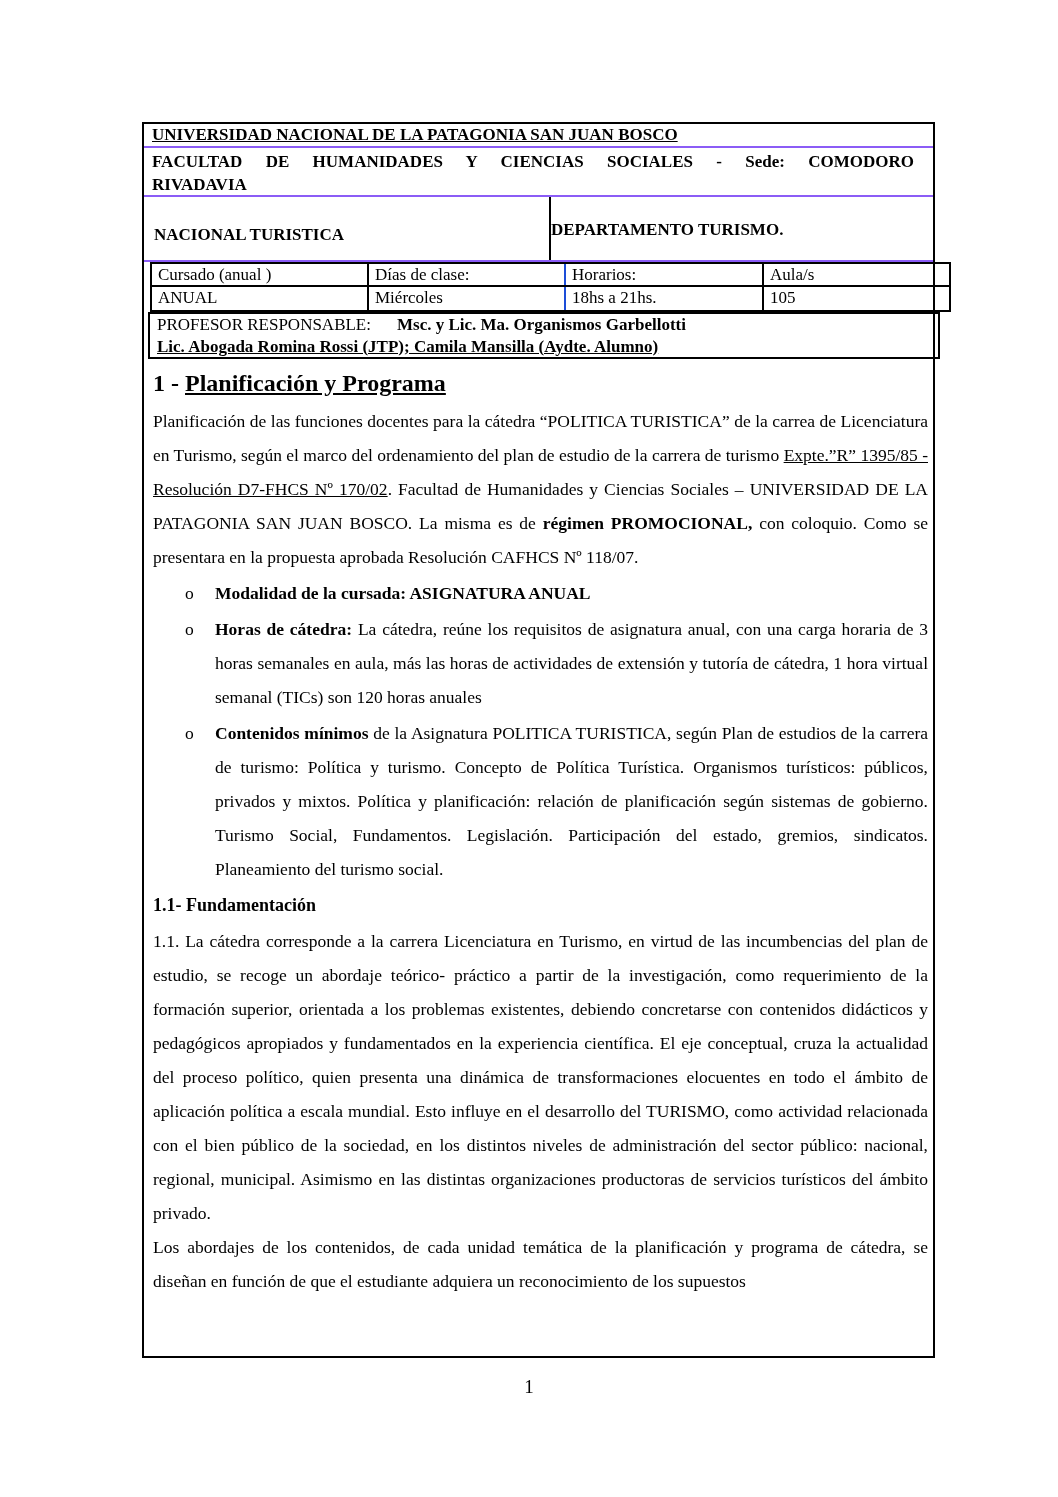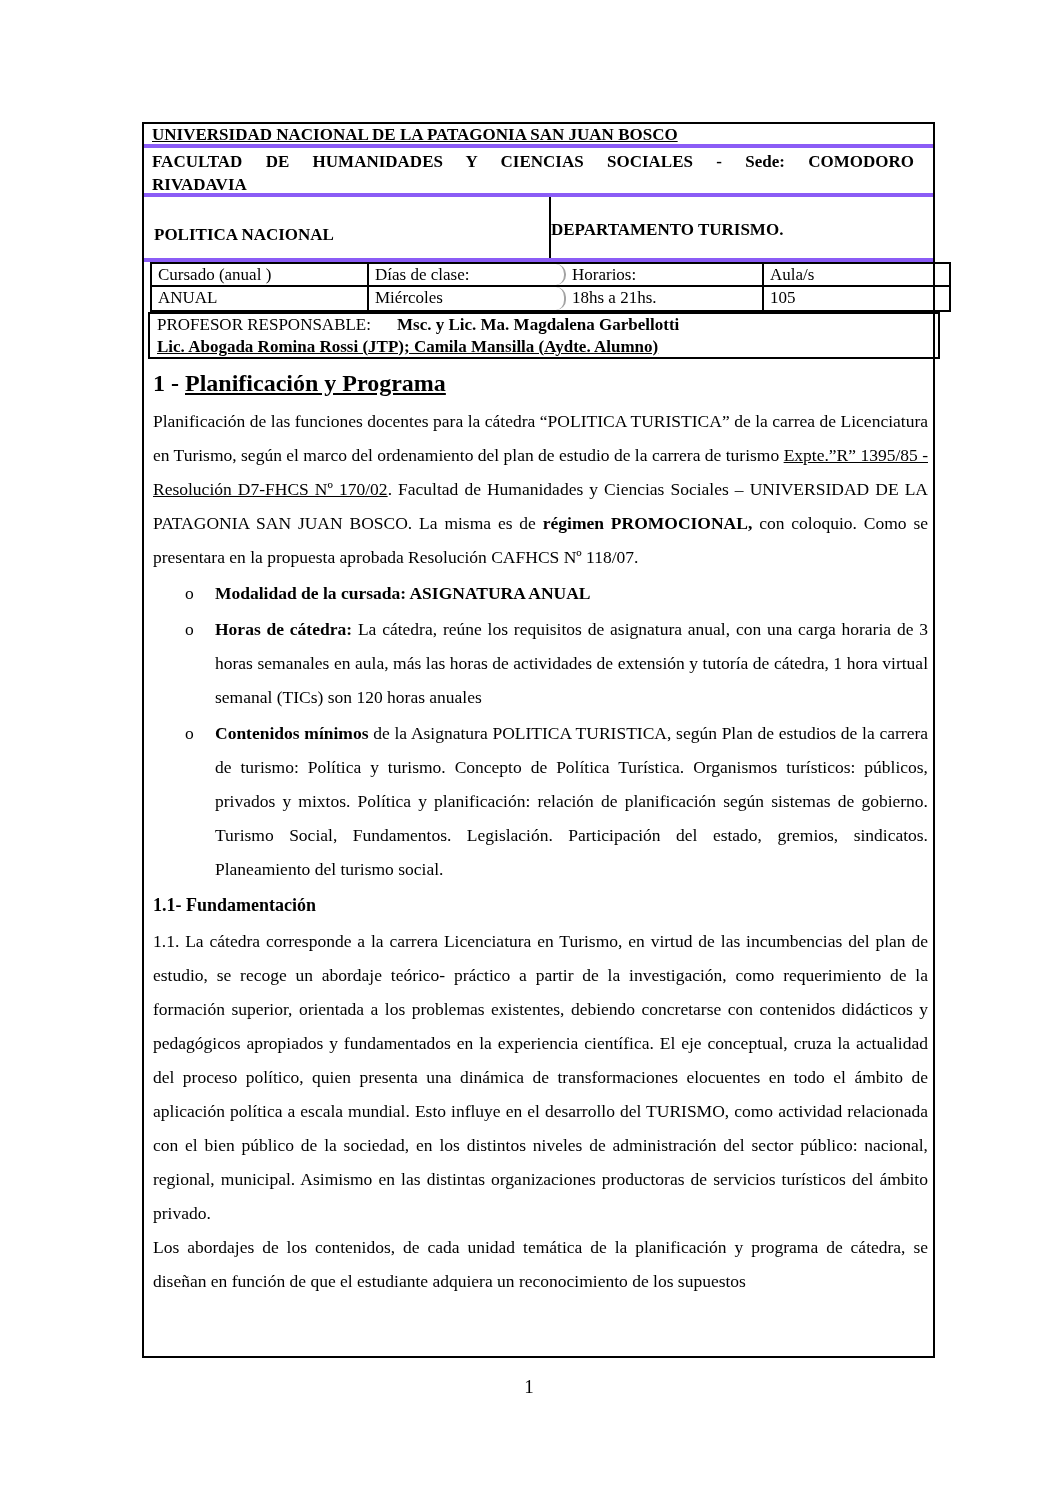--- a/index.html
+++ b/index.html
@@ -14,21 +14,21 @@
     overflow: hidden;
   }
   
   .outer-box {
     position: absolute;
     left: 142px; top: 122px;
     width: 793px; height: 1236px;
     border: 2px solid #000;
   }
   
-  .hdr-row { position: relative; width: 100%; border-bottom: 4px solid #8b5cf6; }
+  .hdr-row { position: relative; width: 100%; border-bottom: 2px solid #8b5cf6; }
   .hdr-row1 {
     height: 24px;
     font-size: 17px; font-weight: bold;
     padding: 1px 0 0 8px;
   }
   .hdr-row1 .u { text-decoration: underline; }
   .hdr-row2 {
     height: 49px;
     font-size: 17px; font-weight: bold;
     padding: 2px 19px 0 8px;
@@ -53,21 +53,21 @@
     position: absolute;
     left: 150px; top: 262px;
     width: 801px; height: 50px;
     border: 2px solid #000;
     font-size: 17px;
   }
   .schedule-row { display: flex; height: 23px; }
   .schedule-row.first { border-bottom: 2px solid #000; }
   .schedule-cell { padding: 0 0 0 6px; line-height: 22px; overflow: hidden; }
   .sc1 { width: 217px; border-right: 2px solid #000; }
-  .sc2 { width: 197px; border-right: 2px solid #a3a3a3; border-radius: 10px; }
+  .sc2 { width: 197px; border-right: 2px solid #1d4ed8; }
   .sc3 { width: 198px; border-right: 2px solid #000; }
   .sc4 { flex: 1; }
   
   .prof-box {
     position: absolute;
     left: 148px; top: 312px;
     width: 792px; height: 47px;
     border: 2px solid #000;
     font-size: 17px;
     padding: 0 0 0 7px;
@@ -113,21 +113,21 @@
       <span class="u">UNIVERSIDAD NACIONAL DE LA PATAGONIA SAN JUAN BOSCO</span>
     </div>
 
     <div class="hdr-row hdr-row2">
       <div class="just-line">FACULTAD DE HUMANIDADES Y CIENCIAS SOCIALES - Sede: COMODORO</div>
       <div>RIVADAVIA</div>
     </div>
 
     <div class="hdr-row hdr-row3">
       <div class="cell-course">
-        <span>POLITICA NACIONAL</span>
+        <span>NACIONAL TURISTICA</span>
       </div>
       <div class="cell-dept">
         <div>DEPARTAMENTO TURISMO.</div>
       </div>
     </div>
 
   </div>
 
   <div class="schedule-table">
     <div class="schedule-row first">
@@ -139,21 +139,21 @@
     <div class="schedule-row">
       <div class="schedule-cell sc1">ANUAL</div>
       <div class="schedule-cell sc2">Miércoles</div>
       <div class="schedule-cell sc3">18hs a 21hs.</div>
       <div class="schedule-cell sc4">105</div>
     </div>
   </div>
 
   <div class="prof-box">
     <div>
-      <span>PROFESOR RESPONSABLE:</span><span class="prof-name">Msc. y Lic. Ma. Magdalena Garbellotti</span>
+      <span>PROFESOR RESPONSABLE:</span><span class="prof-name">Msc. y Lic. Ma. Organismos Garbellotti</span>
     </div>
     <div class="prof-line2">Lic. Abogada Romina Rossi (JTP); Camila Mansilla (Aydte. Alumno)</div>
   </div>
 
   <div class="body-text">
 
     <div class="h1">
       <span>1 - </span><span class="u">Planificación y Programa</span>
     </div>
 

